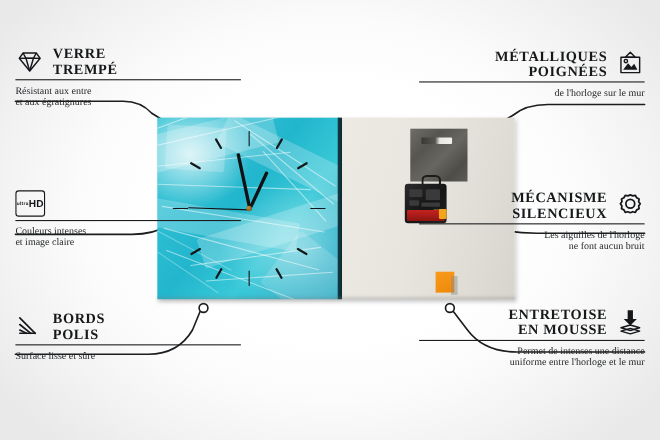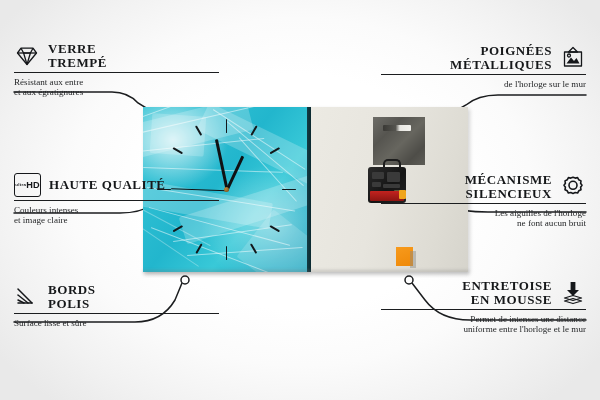--- a/index.html
+++ b/index.html
@@ -216,21 +216,20 @@
     <div class="desc">et aux égratignures</div>
   </div>
 
   <div class="feat left" style="left:14px;top:173px;">
     <div class="row">
       <div class="ico-hd">
         <span class="hd-top">ultra</span>
         <span class="hd-big">HD</span>
       </div>
       <div>
-        <div class="ttl">HAUTE QUALITÉ</div>
       </div>
     </div>
     <div class="rule"></div>
     <div class="desc">Couleurs intenses</div>
     <div class="desc">et image claire</div>
   </div>
 
   <div class="feat left" style="left:14px;top:283px;">
     <div class="row">
       <svg class="ico" viewBox="0 0 26 26">
@@ -246,22 +245,22 @@
         <div class="ttl">POLIS</div>
       </div>
     </div>
     <div class="rule"></div>
     <div class="desc">Surface lisse et sûre</div>
   </div>
 
   <div class="feat right" style="left:381px;top:44px;">
     <div class="row">
       <div>
+        <div class="ttl">MÉTALLIQUES</div>
         <div class="ttl">POIGNÉES</div>
-        <div class="ttl">MÉTALLIQUES</div>
       </div>
       <svg class="ico" viewBox="0 0 26 26">
         <g fill="none" stroke="#15171a" stroke-width="1.3" stroke-linejoin="round">
           <path d="M13 2.5 L8.5 7 H17.5 Z"></path>
           <rect x="4.5" y="7" width="17" height="14"></rect>
           <path d="M6.5 18.5 L11 12.5 L14 16 L16.5 13 L19.5 18.5 Z" fill="#15171a" stroke="none"></path>
           <circle cx="9" cy="10.5" r="1.5"></circle>
         </g>
       </svg>
     </div>

